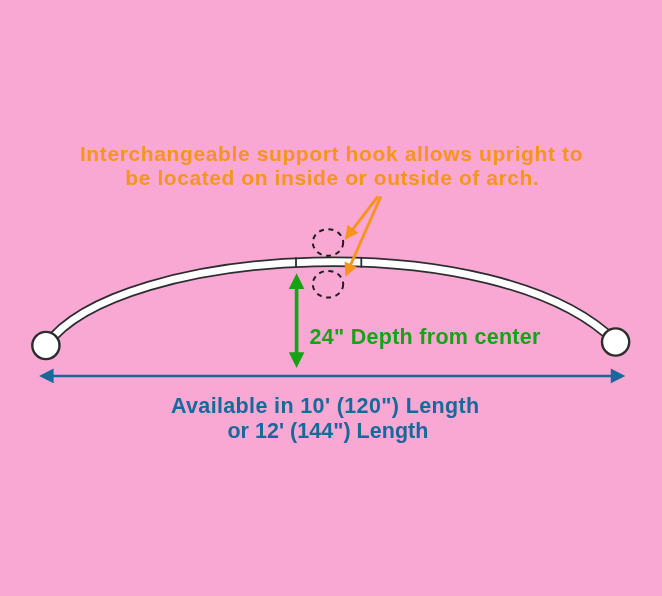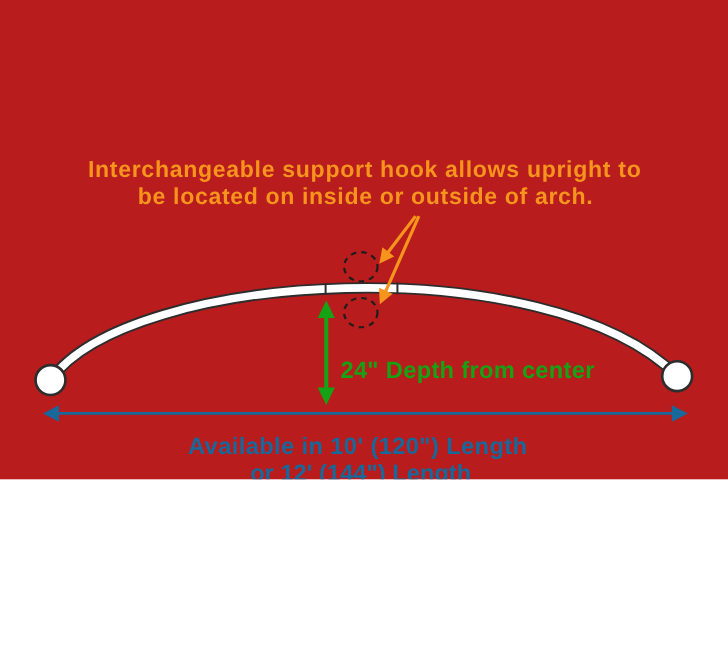--- a/index.html
+++ b/index.html
@@ -1,16 +1,16 @@
 <!DOCTYPE html>
 <html><head>
 <meta charset="utf-8">
 <style>
   html,body{margin:0;padding:0;background:#ffffff;}
-  .stage{position:relative;width:662px;height:436px;background:#b91c1c;overflow:hidden;}
+  .stage{position:relative;width:662px;height:596px;background:#f9a8d4;overflow:hidden;}
   text{font-family:"Liberation Sans",sans-serif;font-weight:bold;}
 </style>
 </head>
 <body>
 <div class="stage">
 <svg width="662" height="596" viewBox="0 0 662 596" xmlns="http://www.w3.org/2000/svg">
 
   <path d="M 45.9 345.5 C 118.1 244.7 498.4 224.7 615.6 342" fill="none" stroke="#2d2d2d" stroke-width="10.4"></path>
   <path d="M 45.9 345.5 C 118.1 244.7 498.4 224.7 615.6 342" fill="none" stroke="#ffffff" stroke-width="6.9"></path>
 

